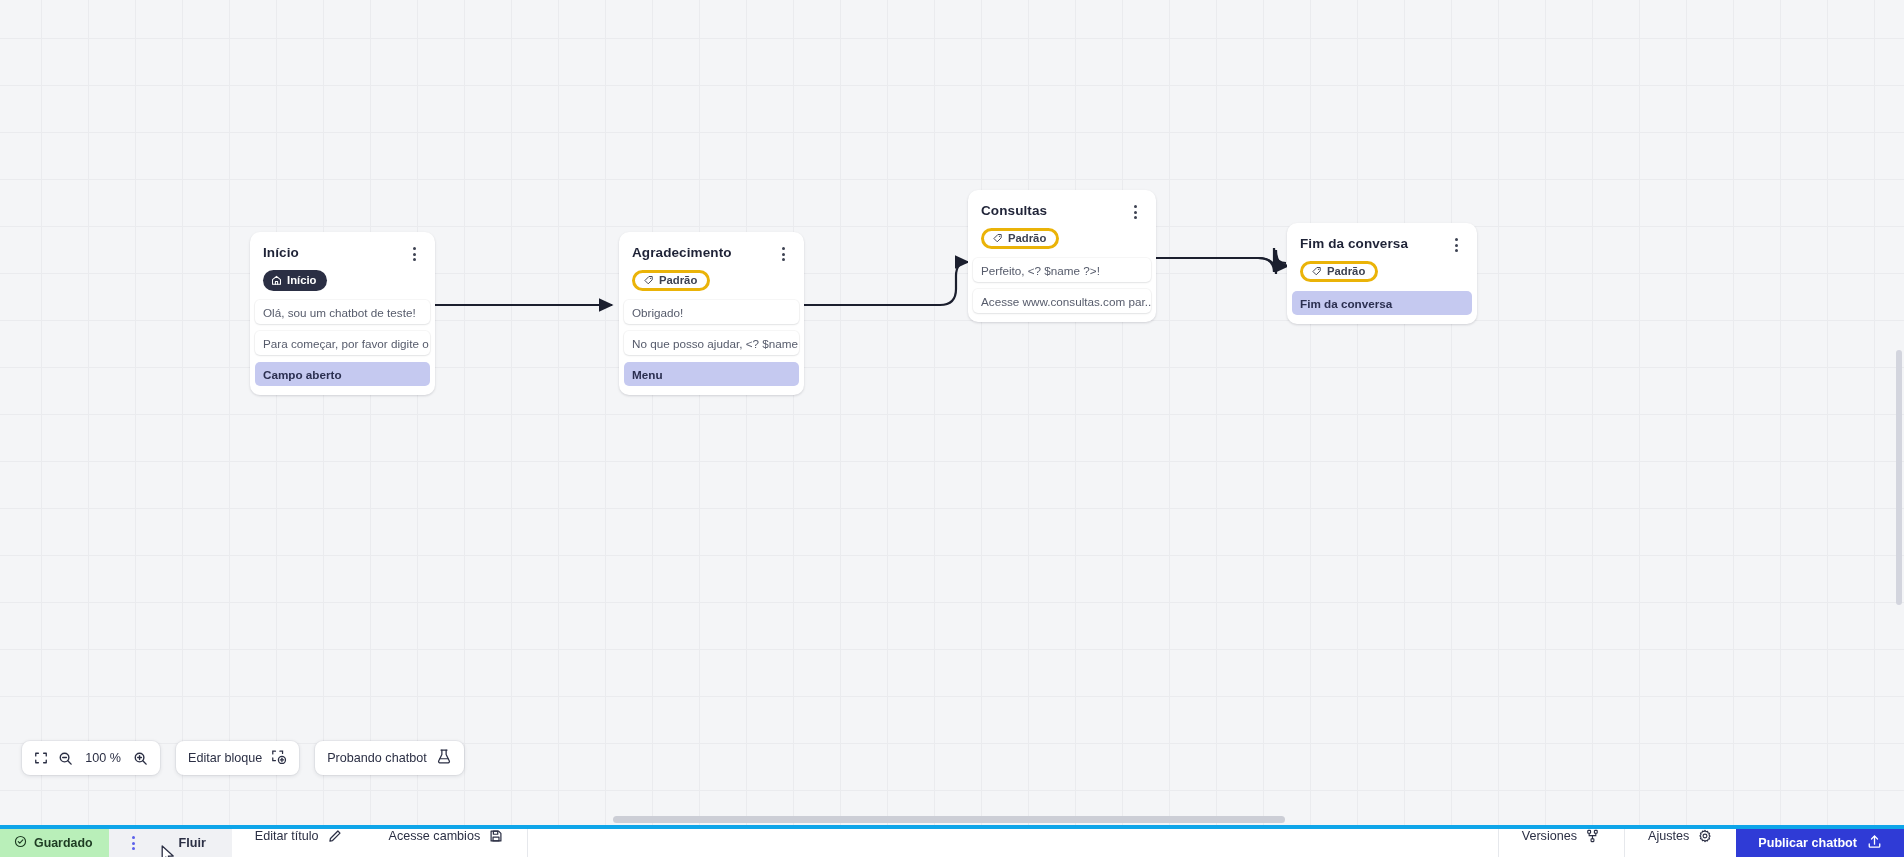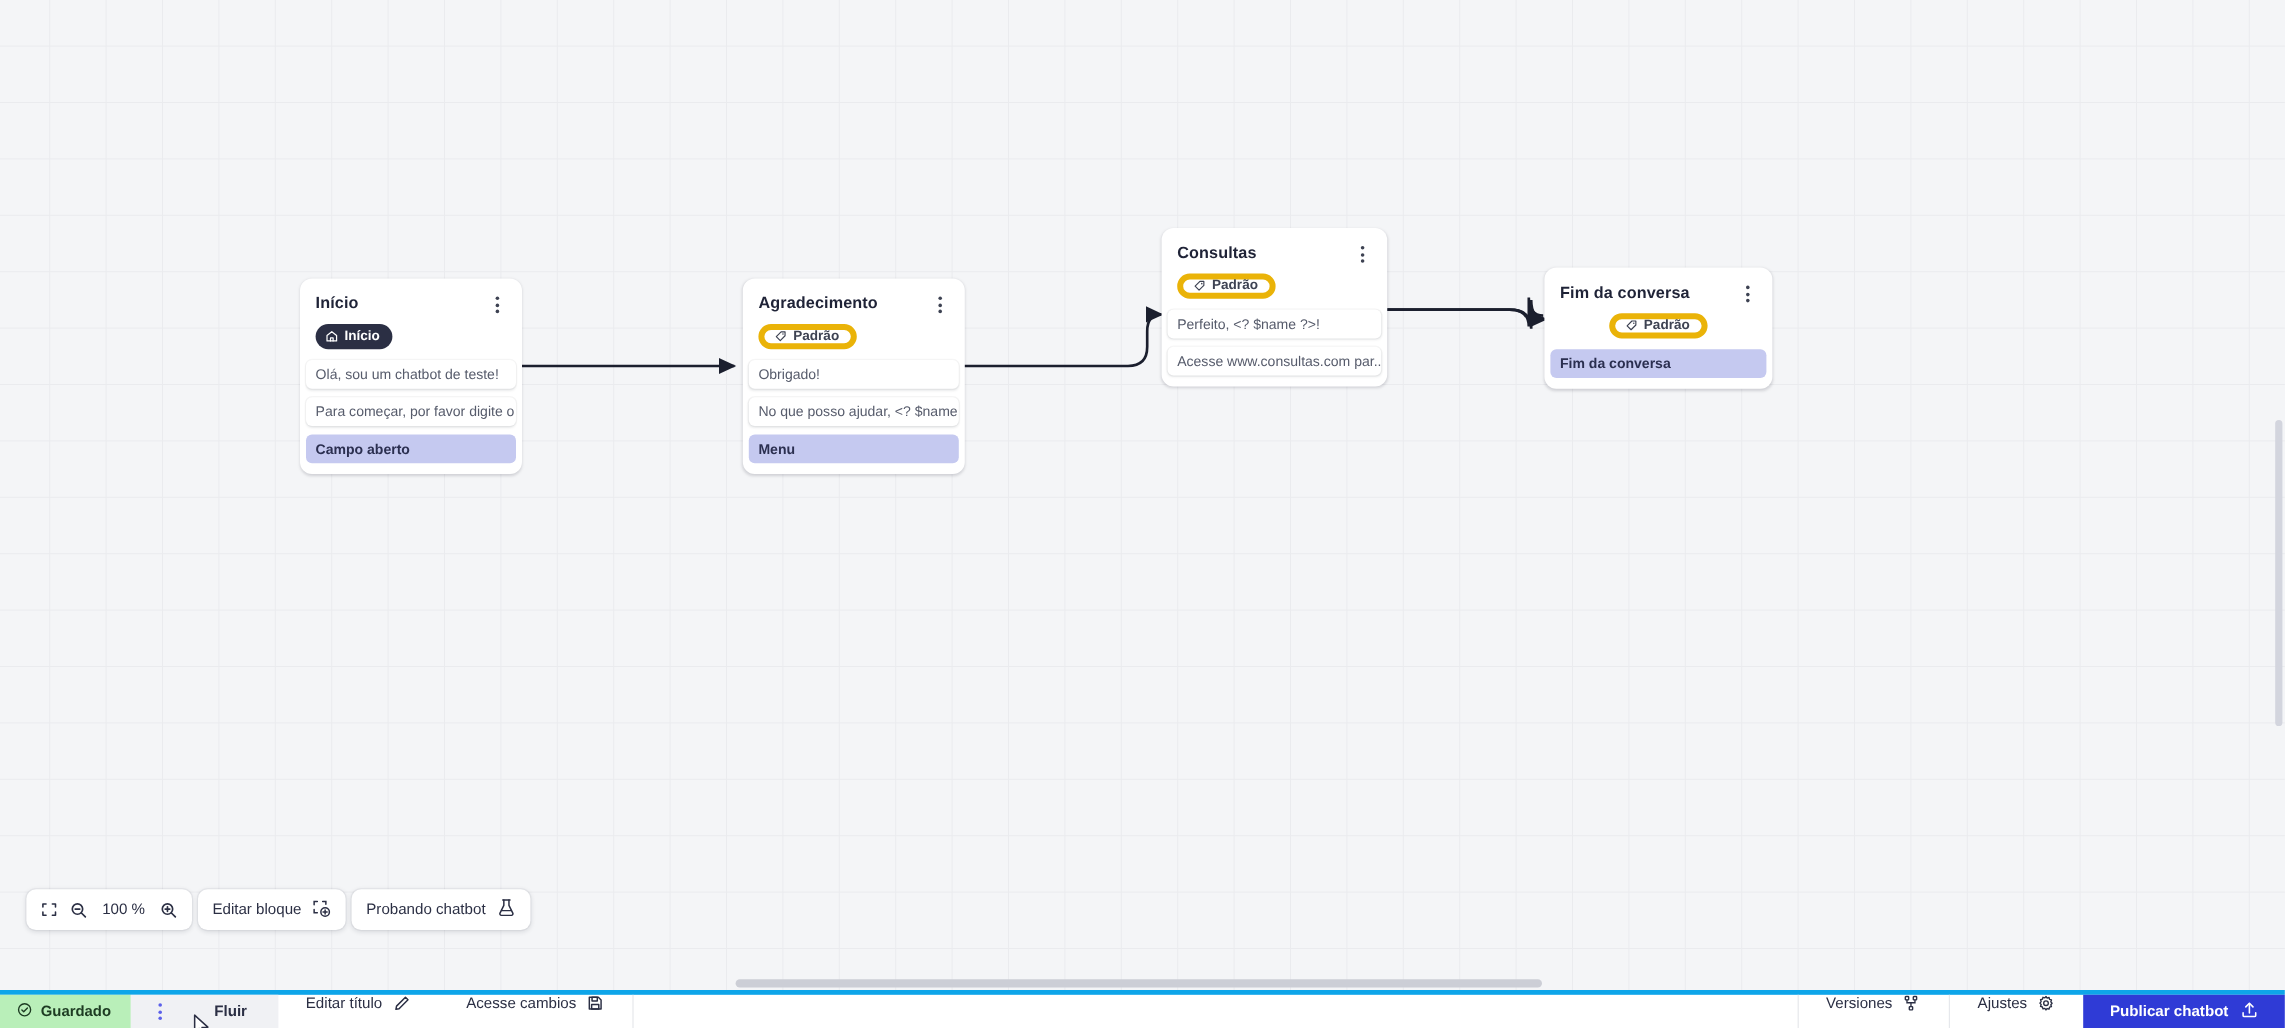--- a/index.html
+++ b/index.html
@@ -80,21 +80,21 @@
     font-weight: 700;
     line-height: 1;
   }
   .badge.start {
     background: #2b2f44;
     color: #ffffff;
   }
   .badge.default {
     background: #ffffff;
     color: #3d4252;
-    border: 5px solid #eab308;
+    border: 3px solid #eab308;
   }
   .badge svg { display: block; flex: none; }
 
   .rows { margin-top: 9px; padding: 0 5px; }
 
   .row {
     height: 24px;
     display: flex;
     align-items: center;
     padding: 0 8px;
@@ -122,21 +122,21 @@
     pointer-events: none;
     z-index: 2;
   }
 
   
   #toolbar {
     position: absolute;
     left: 22px;
     bottom: 50px;
     display: flex;
-    gap: 5px;
+    gap: 16px;
     z-index: 20;
   }
   .tool-group {
     background: #ffffff;
     border-radius: 8px;
     box-shadow: 0 1px 4px rgba(16,24,40,.12), 0 0 0 1px rgba(16,24,40,.04);
     height: 34px;
     display: flex;
     align-items: center;
     padding: 0 12px;
@@ -371,21 +371,21 @@
         </span>
         <span>Padrão</span>
       </span>
     </div>
     <div class="rows">
       <div class="row">Perfeito, &lt;? $name ?&gt;!</div>
       <div class="row">Acesse www.consultas.com par...</div>
     </div>
   </div>
 
-  <div class="node" style="left:1287px; top:223px; width:190px;text-align:center;">
+  <div class="node" style="left:1287px; top:223px; width:190px;">
     <div class="node-head">
       <div class="node-title">Fim da conversa</div>
       <div class="kebab">
           <i></i>
           <i></i>
           <i></i>
         </div>
     </div>
     <div class="badge-row">
       <span class="badge default">

